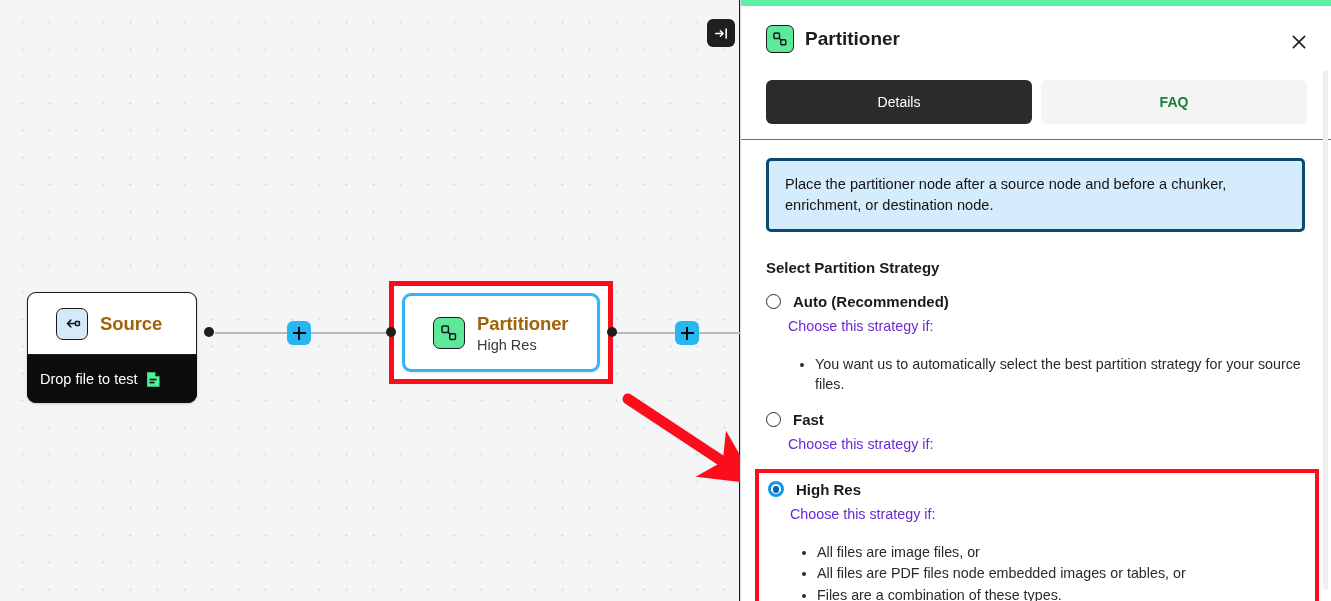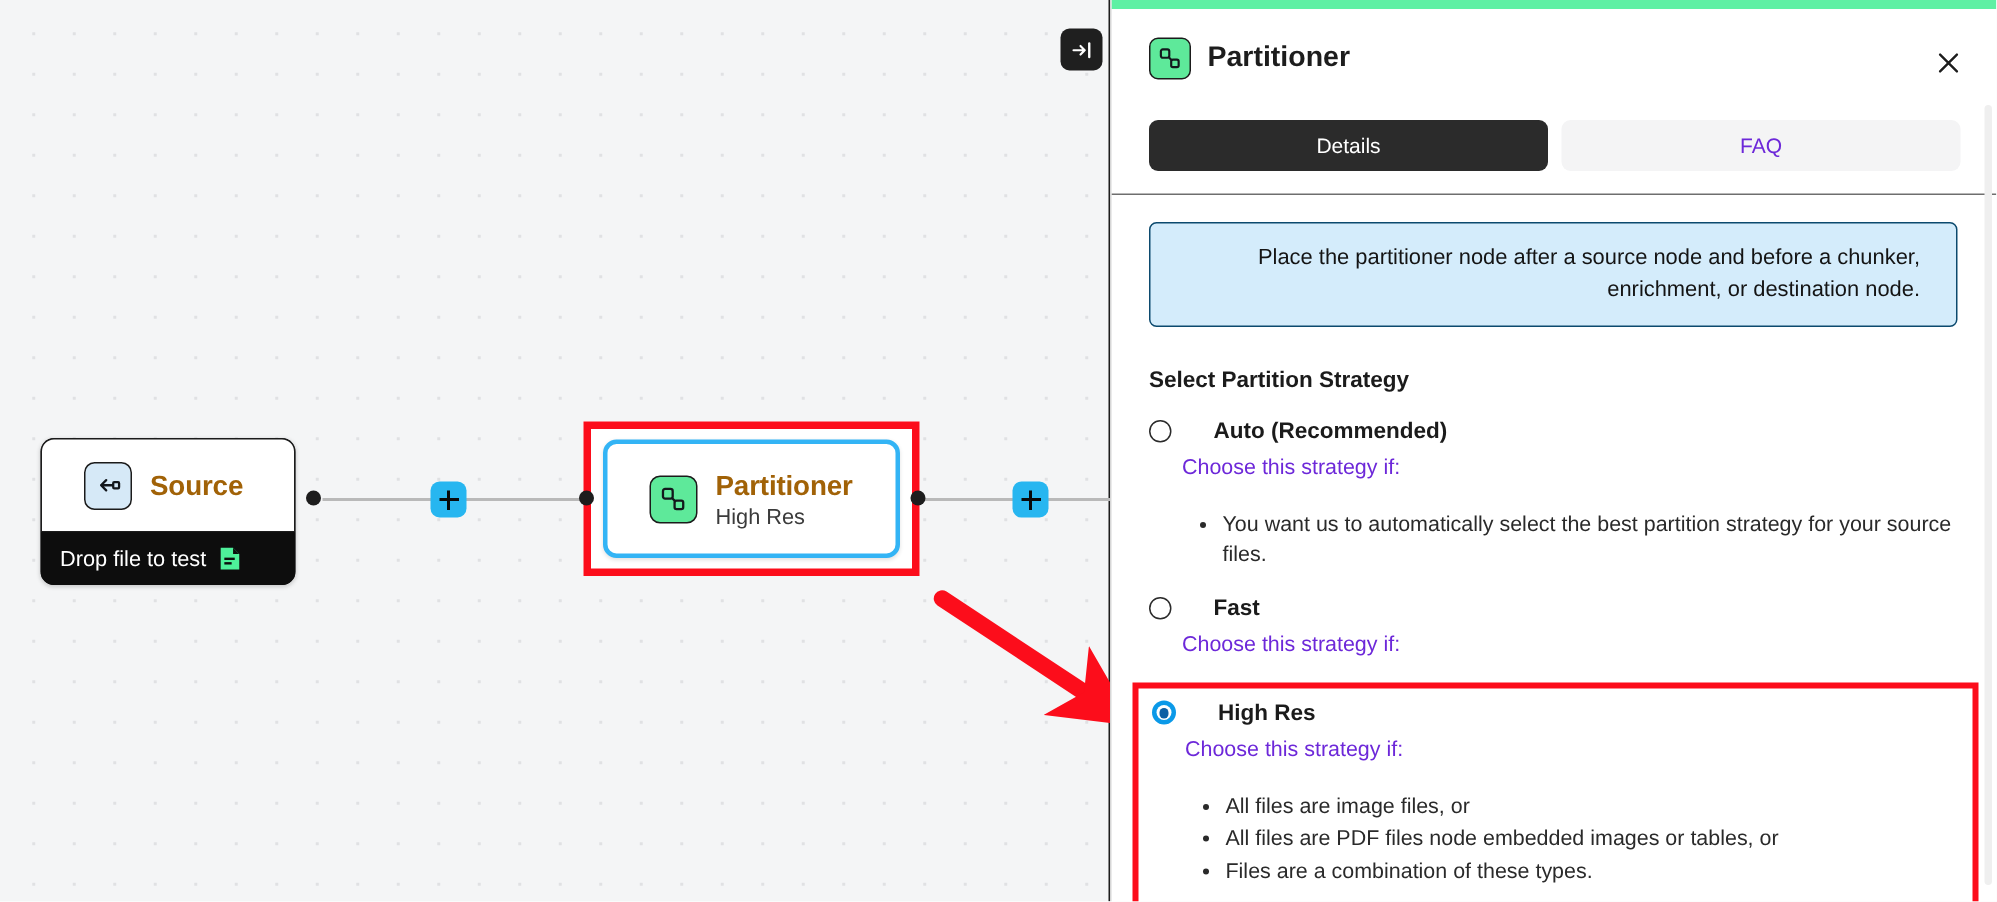--- a/index.html
+++ b/index.html
@@ -73,21 +73,21 @@
     display: flex; align-items: center; justify-content: center;
     flex: none;
   }
   .node-title {
     font-size: 18.5px;
     font-weight: bold;
     color: #a16207;
     letter-spacing: -0.1px;
   }
   .node-source-bottom {
-    height: 35px;
+    height: 48px;
     background: #0d0d0d;
     display: flex; align-items: center;
     padding-left: 13px;
     gap: 8px;
   }
   .drop-label {
     color: #ffffff;
     font-size: 14.5px;
   }
 
@@ -206,62 +206,61 @@
   }
 
   .tabs {
     display: flex;
     gap: 9px;
     padding: 0 24px 0 25px;
     margin-top: 8px;
   }
   .tab {
     flex: 1;
-    height: 34px;
+    height: 44px;
     border-radius: 6px;
     display: flex; align-items: center; justify-content: center;
     font-size: 14px;
     cursor: pointer;
     user-select: none;
   }
   .tab.active { background: #2b2b2b; color: #ffffff; }
-  .tab.inactive { background: #f4f4f5; color: #6d28d9; }
+  .tab.inactive { background: #f4f4f5; color: #15803d; font-weight: bold; }
 
   .tabs-divider {
     margin-top: 15px;
     height: 1px;
     background: #6e6e6e;
     width: 100%;
   }
 
   .panel-body {
     padding: 18px 26px 0 25px;
   }
 
   .info-banner {
     background: #d4ecfb;
-    border: 1px solid #0c4a6e;
+    border: 3px solid #0c4a6e;
     border-radius: 5px;
-    padding: 13px 24px 13px 16px;
+    padding: 13px 4px 13px 16px;
     font-size: 14.6px;
     line-height: 1.45;
     color: #141414;
-    text-align: right;
   }
 
   .section-title {
     margin-top: 27px;
     font-size: 15px;
     font-weight: bold;
     color: #1b1b1b;
   }
 
   .option { margin-top: 17px; position: relative; }
   .option-head {
-    display: flex; align-items: center; gap: 28px; text-align: center;
+    display: flex; align-items: center; gap: 12px; text-align: center;
   }
   .radio {
     width: 15px; height: 15px;
     border: 1.7px solid #2b2b2b;
     border-radius: 50%;
     box-sizing: border-box;
     flex: none;
     background: #ffffff;
     cursor: pointer;
   }

